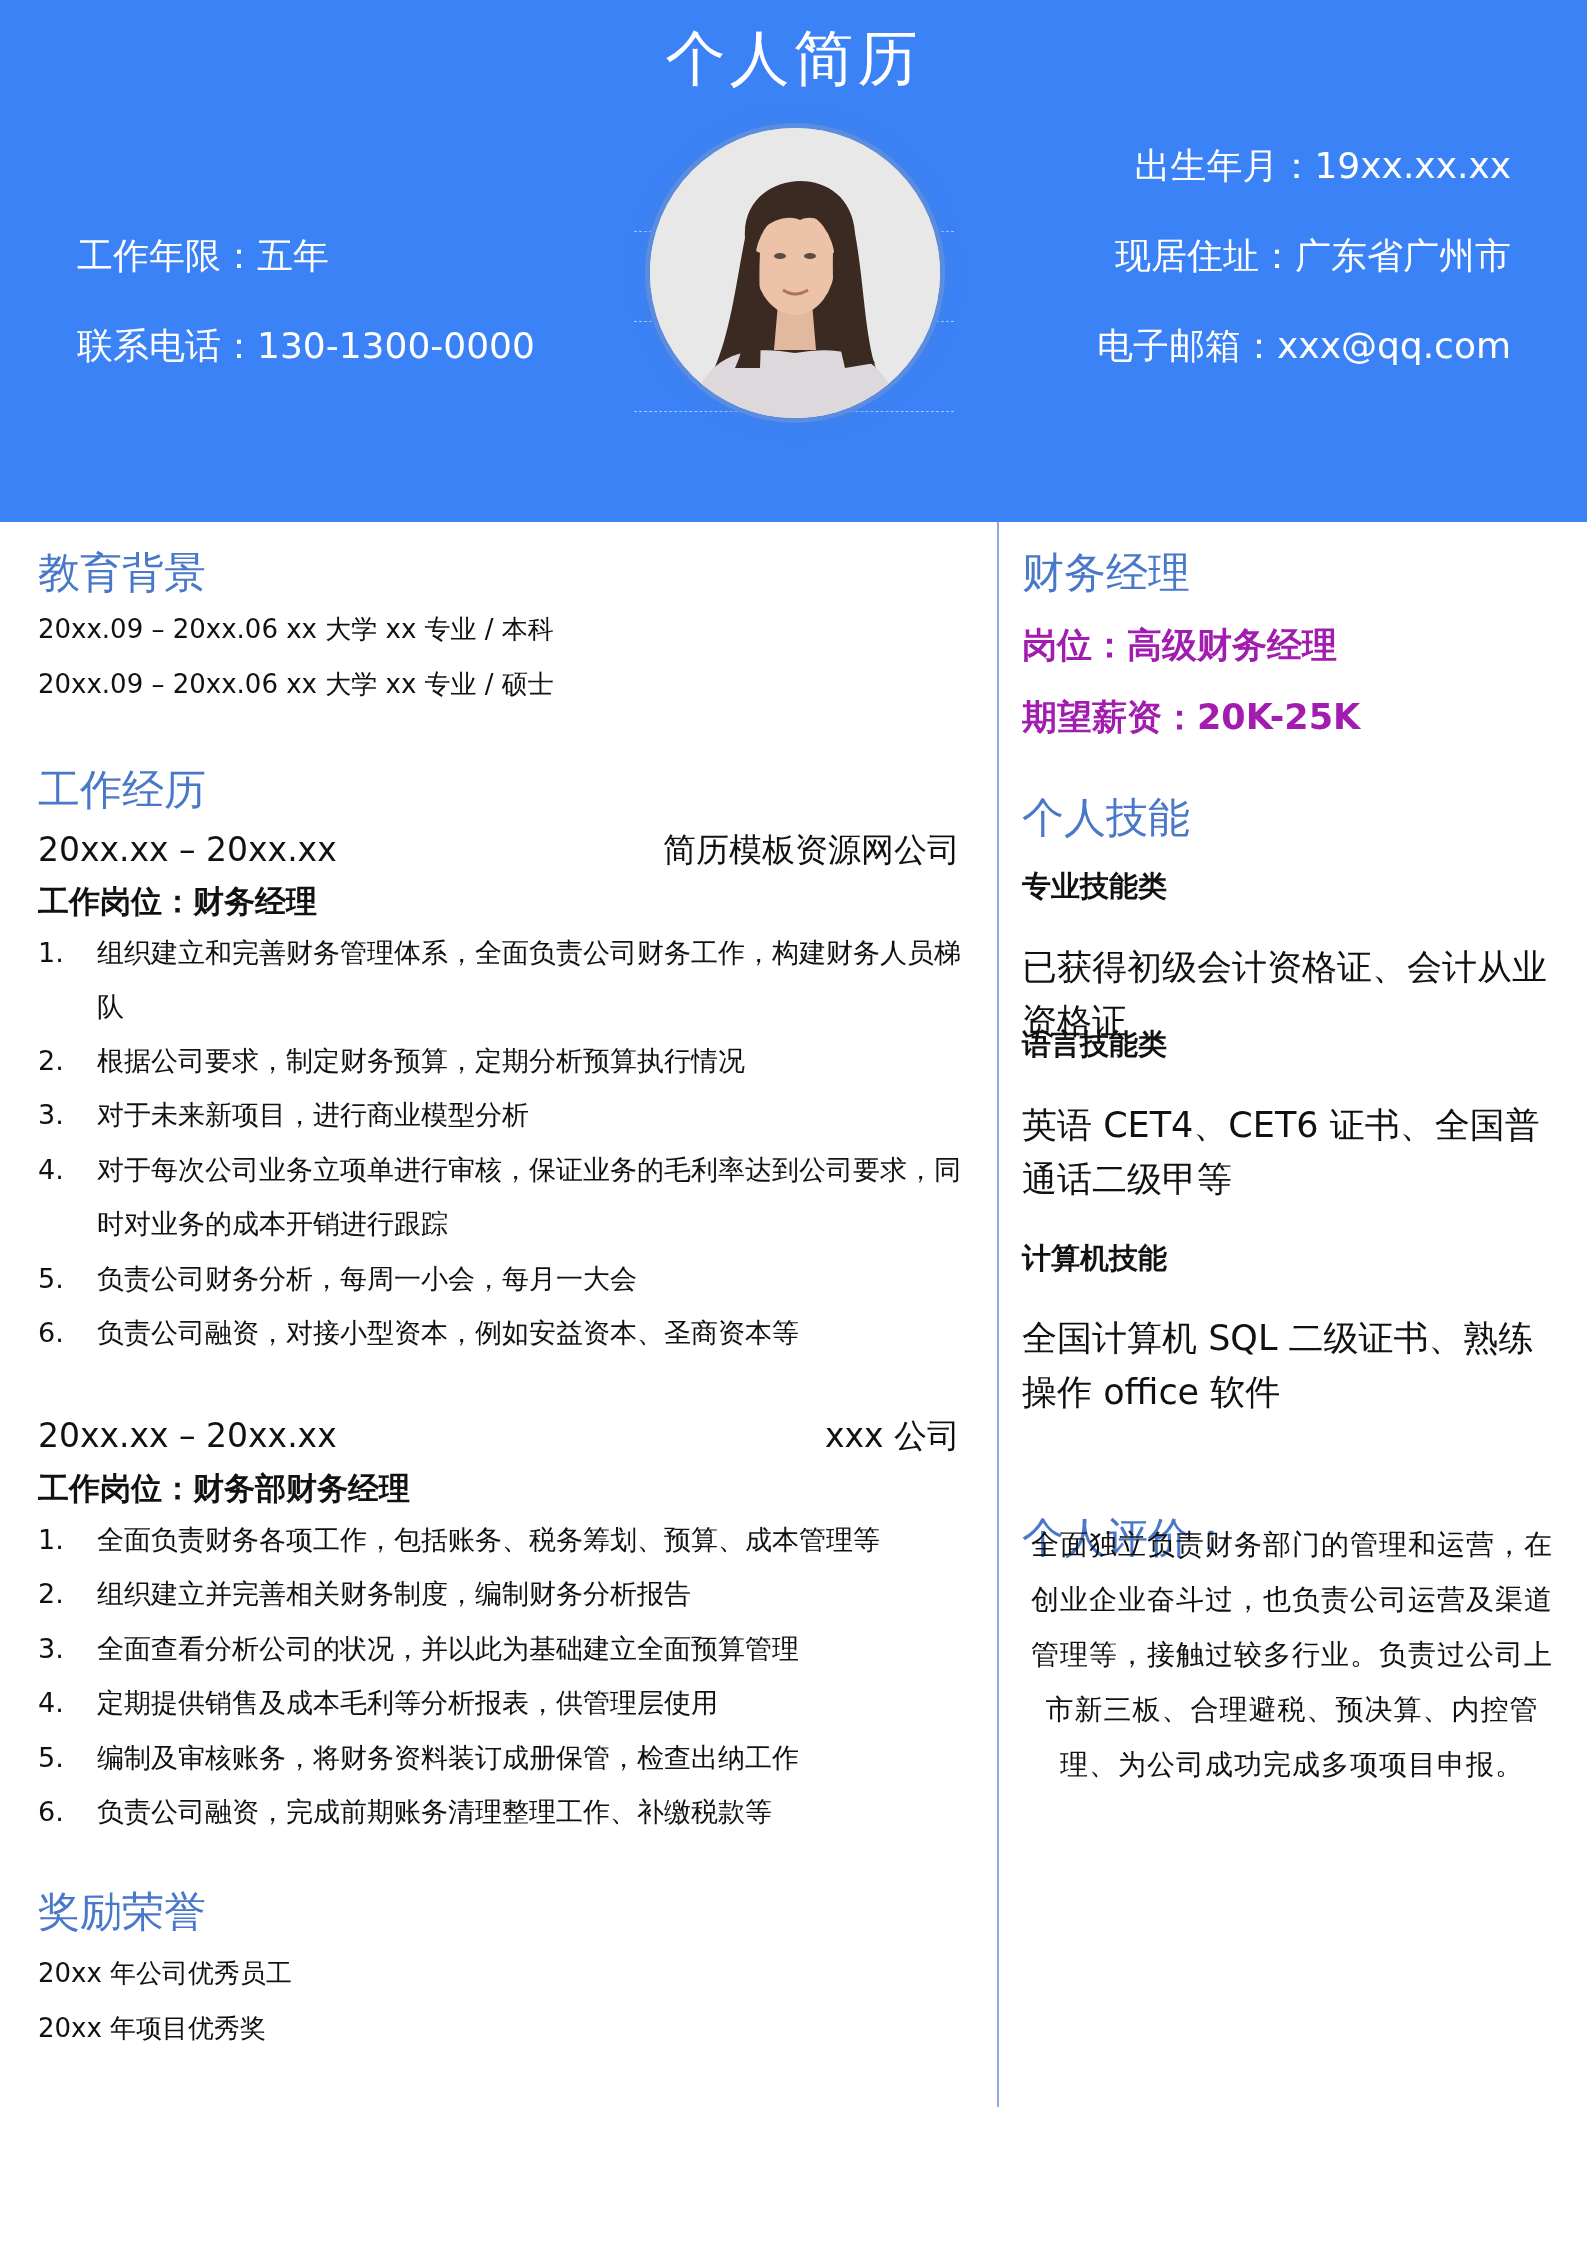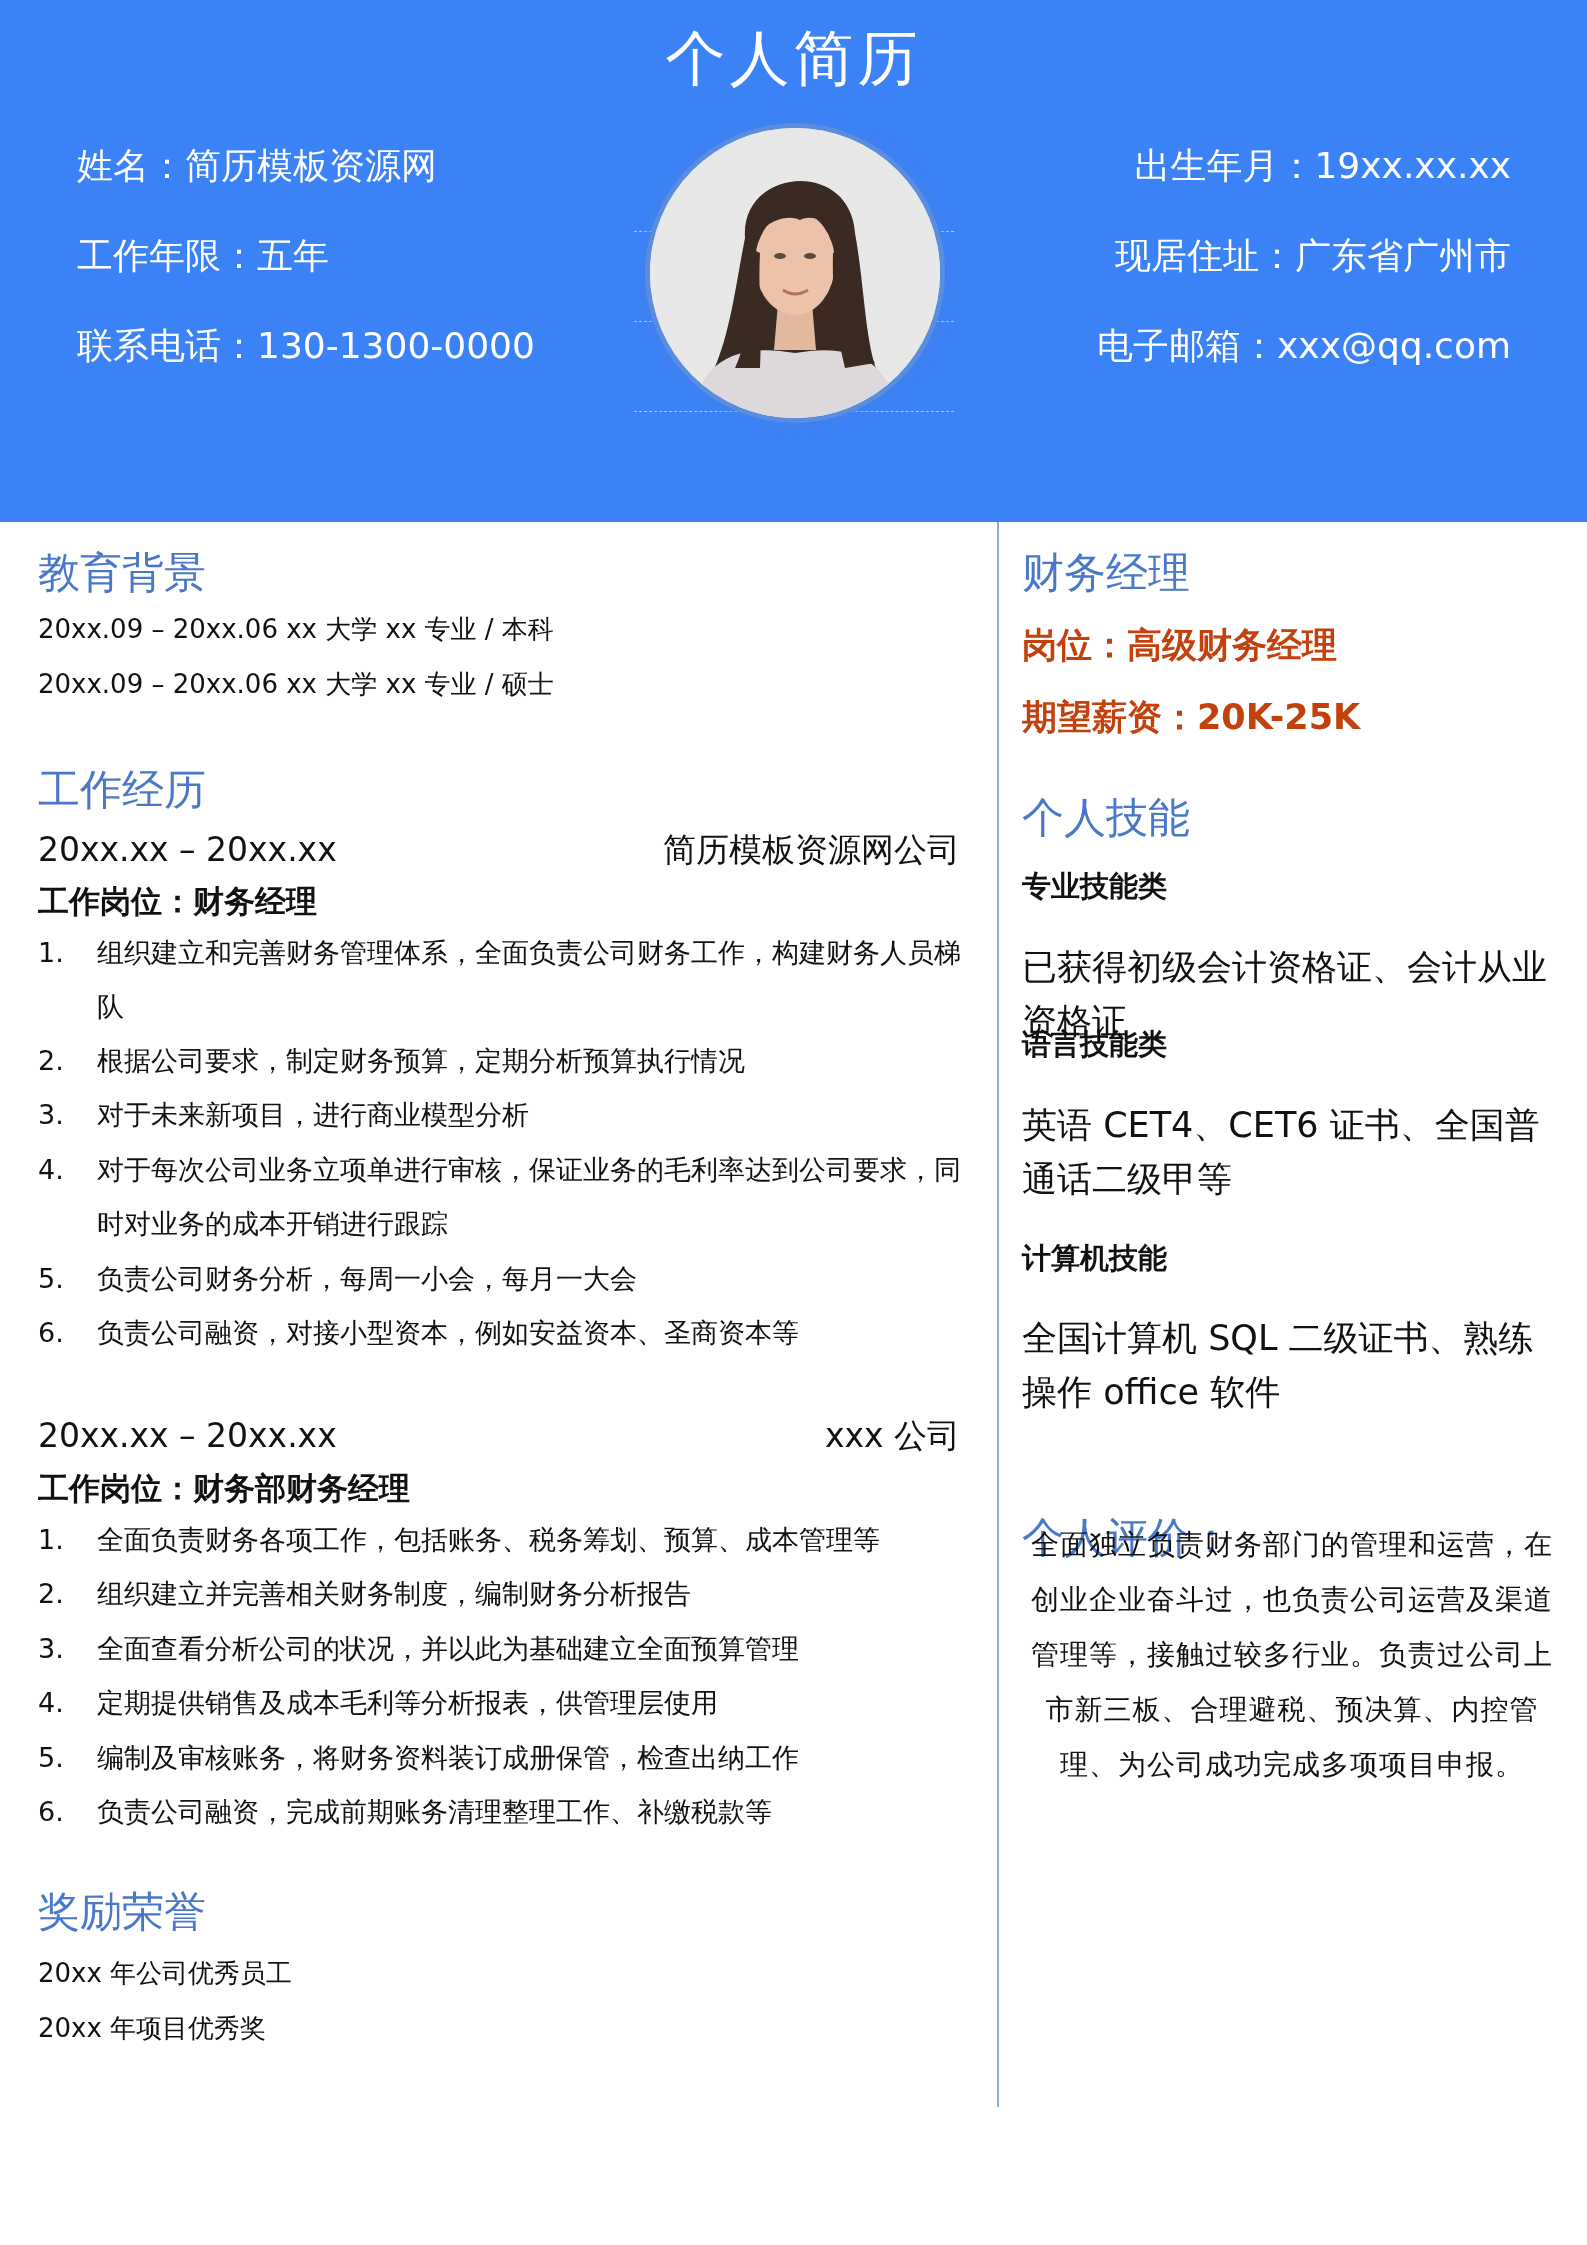--- a/index.html
+++ b/index.html
@@ -23,32 +23,31 @@
   .divider { position: absolute; left: 997px; top: 522px; width: 2px; height: 1585px; background: #8eaadc; }
 
   .sec-title { color: #4a78c9; font-size: 42px; line-height: 56px; font-weight: normal; position: absolute; white-space: nowrap; }
   .line { position: absolute; font-size: 26px; line-height: 36px; white-space: nowrap; color: #111; }
   .job-head { position: absolute; font-size: 33px; line-height: 44px; white-space: nowrap; color: #111; }
   .job-role { position: absolute; font-size: 31px; line-height: 42px; font-weight: bold; white-space: nowrap; color: #111; }
   .list-item { position: absolute; left: 0; font-size: 27px; line-height: 36px; color: #111; width: 935px; }
   .list-item .num { position: absolute; left: 0; width: 50px; }
   .list-item .txt { position: absolute; left: 59px; width: 880px; white-space: normal; line-height: 54px; top: -9px; }
 
-  .intent { position: absolute; color: #c2410c; font-size: 35px; line-height: 46px; font-weight: bold; white-space: nowrap; }
+  .intent { position: absolute; color: #a21caf; font-size: 35px; line-height: 46px; font-weight: bold; white-space: nowrap; }
   .skill-cat { position: absolute; font-size: 29px; line-height: 40px; font-weight: bold; white-space: nowrap; color: #111; }
   .skill-txt { position: absolute; font-size: 35px; line-height: 54px; color: #111; width: 540px; }
   .eval-txt { position: absolute; font-size: 28px; line-height: 55px; color: #111; width: 540px; letter-spacing: 1px; text-align: center; }
 </style>
 </head>
 <body>
 
 <div class="header">
   <div class="title">个人简历</div>
 
-  <div class="info left r1">姓名：简历模板资源网</div>
   <div class="info left r2">工作年限：五年</div>
   <div class="info left r3">联系电话：130-1300-0000</div>
 
   <div class="info right r1">出生年月：19xx.xx.xx</div>
   <div class="info right r2">现居住址：广东省广州市</div>
   <div class="info right r3">电子邮箱：xxx@qq.com</div>
 
   <div class="dash" style="left:634px; top:231px; width:320px;"></div>
   <div class="dash" style="left:634px; top:321px; width:320px;"></div>
   <div class="dash" style="left:634px; top:411px; width:320px;"></div>

